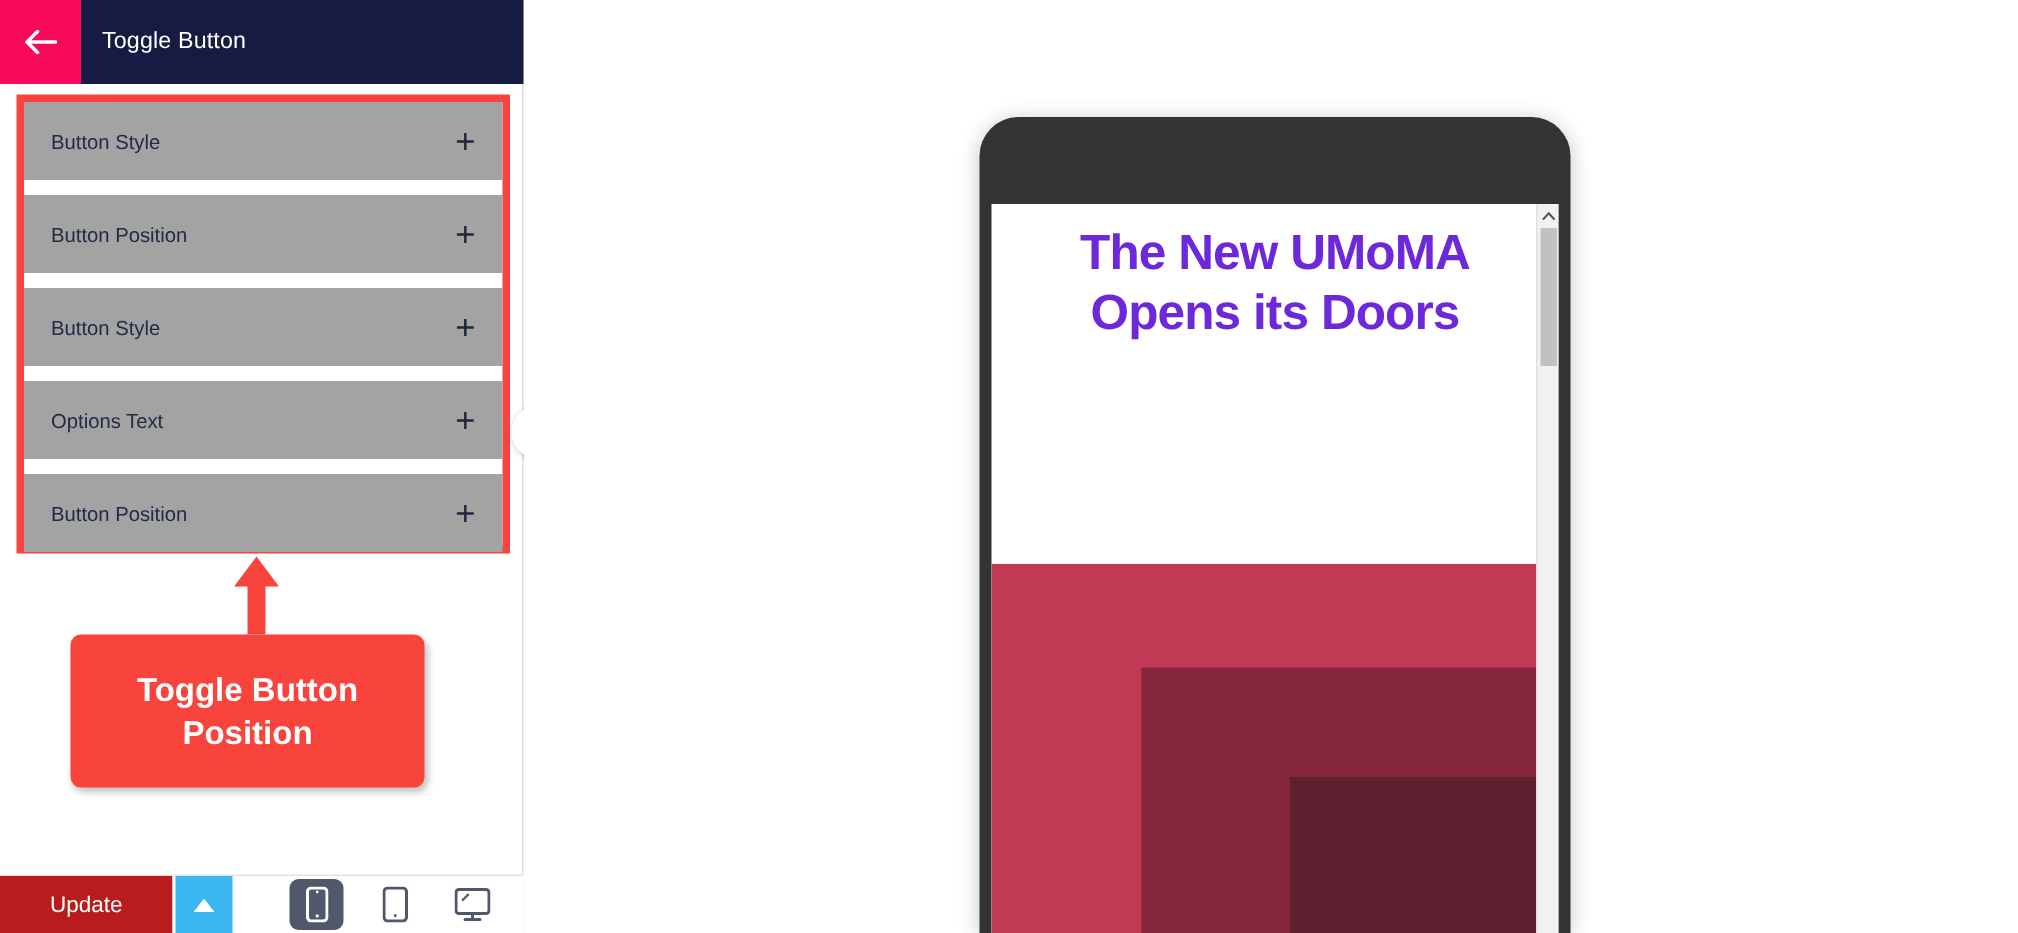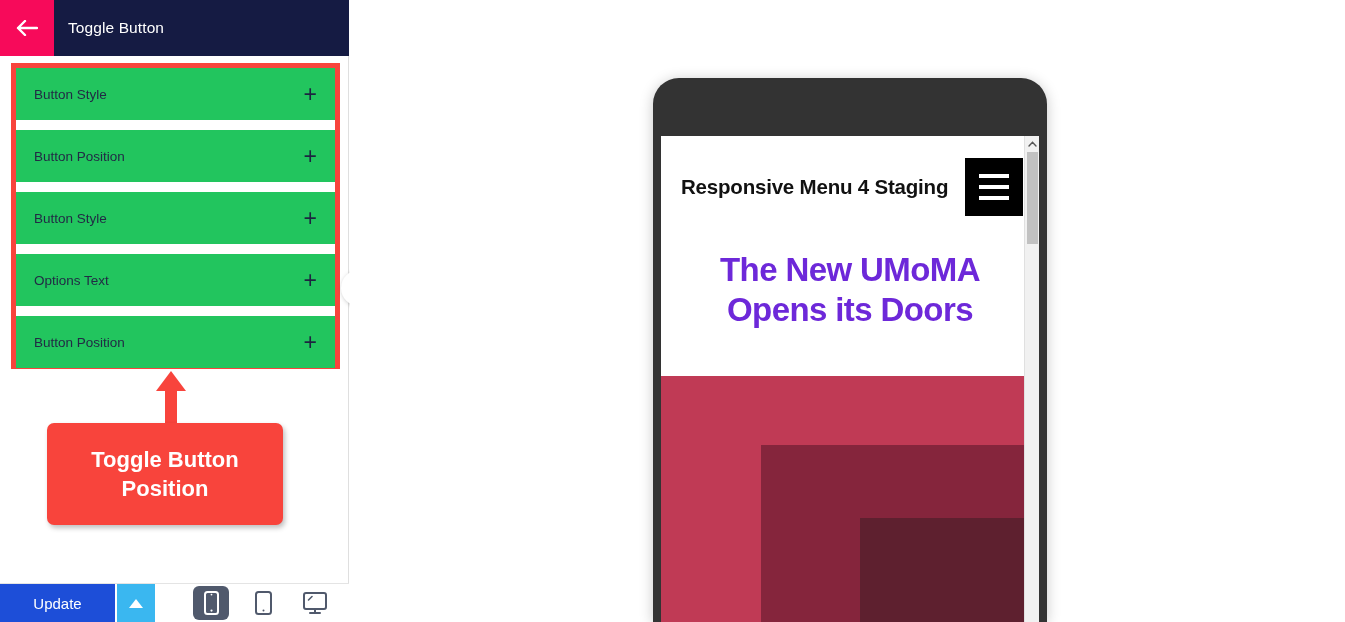--- a/index.html
+++ b/index.html
@@ -47,21 +47,21 @@
     background: #ffffff;
   }
 
   .accordion {
     position: absolute;
     left: 16px; top: 68px;
     width: 319px;
   }
   .acc-item {
     height: 52px;
-    background: #22c55e;
+    background: #a3a3a3;
     display: flex; align-items: center; justify-content: space-between;
     padding: 0 18px 0 18px;
     cursor: pointer;
     margin-bottom: 10px;
     gap: 14px;
   }
   .acc-item:last-child { margin-bottom: 0; }
   .acc-label {
     color: #222b45;
     font-size: 13.5px;
@@ -113,21 +113,21 @@
   .bottom-bar {
     position: absolute;
     left: 0; top: 583px;
     width: 349px; height: 39px;
     background: #ffffff;
     border-top: 1px solid #e4e4e4;
     display: flex; align-items: center;
   }
   .update-btn {
     width: 115px; height: 39px;
-    background: #1d4ed8;
+    background: #b91c1c;
     color: #fff;
     font-size: 15px;
     display: flex; align-items: center; justify-content: center;
     cursor: pointer;
   }
   .update-caret {
     width: 40px; height: 39px;
     background: #3ab7f0;
     border-left: 2px solid #ffffff;
     display: flex; align-items: center; justify-content: center;
@@ -316,28 +316,20 @@
   <div class="collapse-handle">
     <svg width="11" height="14" viewBox="0 0 11 14">
       <path d="M10 0 L0 7 L10 14 Z" fill="#3ab7f0"></path>
     </svg>
   </div>
 
   <div class="preview-area">
     <div class="phone">
       <div class="phone-screen">
 
-        <div class="site-header">
-          <div class="site-title">Responsive Menu 4 Staging</div>
-          <div class="hamburger">
-            <span class="ham-line"></span>
-            <span class="ham-line"></span>
-            <span class="ham-line"></span>
-          </div>
-        </div>
 
         <div class="hero-heading">
           <span>The New UMoMA</span><br>
           <span>Opens its Doors</span>
         </div>
 
         <div class="hero-img">
           <div class="rect-a"></div>
           <div class="rect-b"></div>
           <div class="rect-c"></div>

